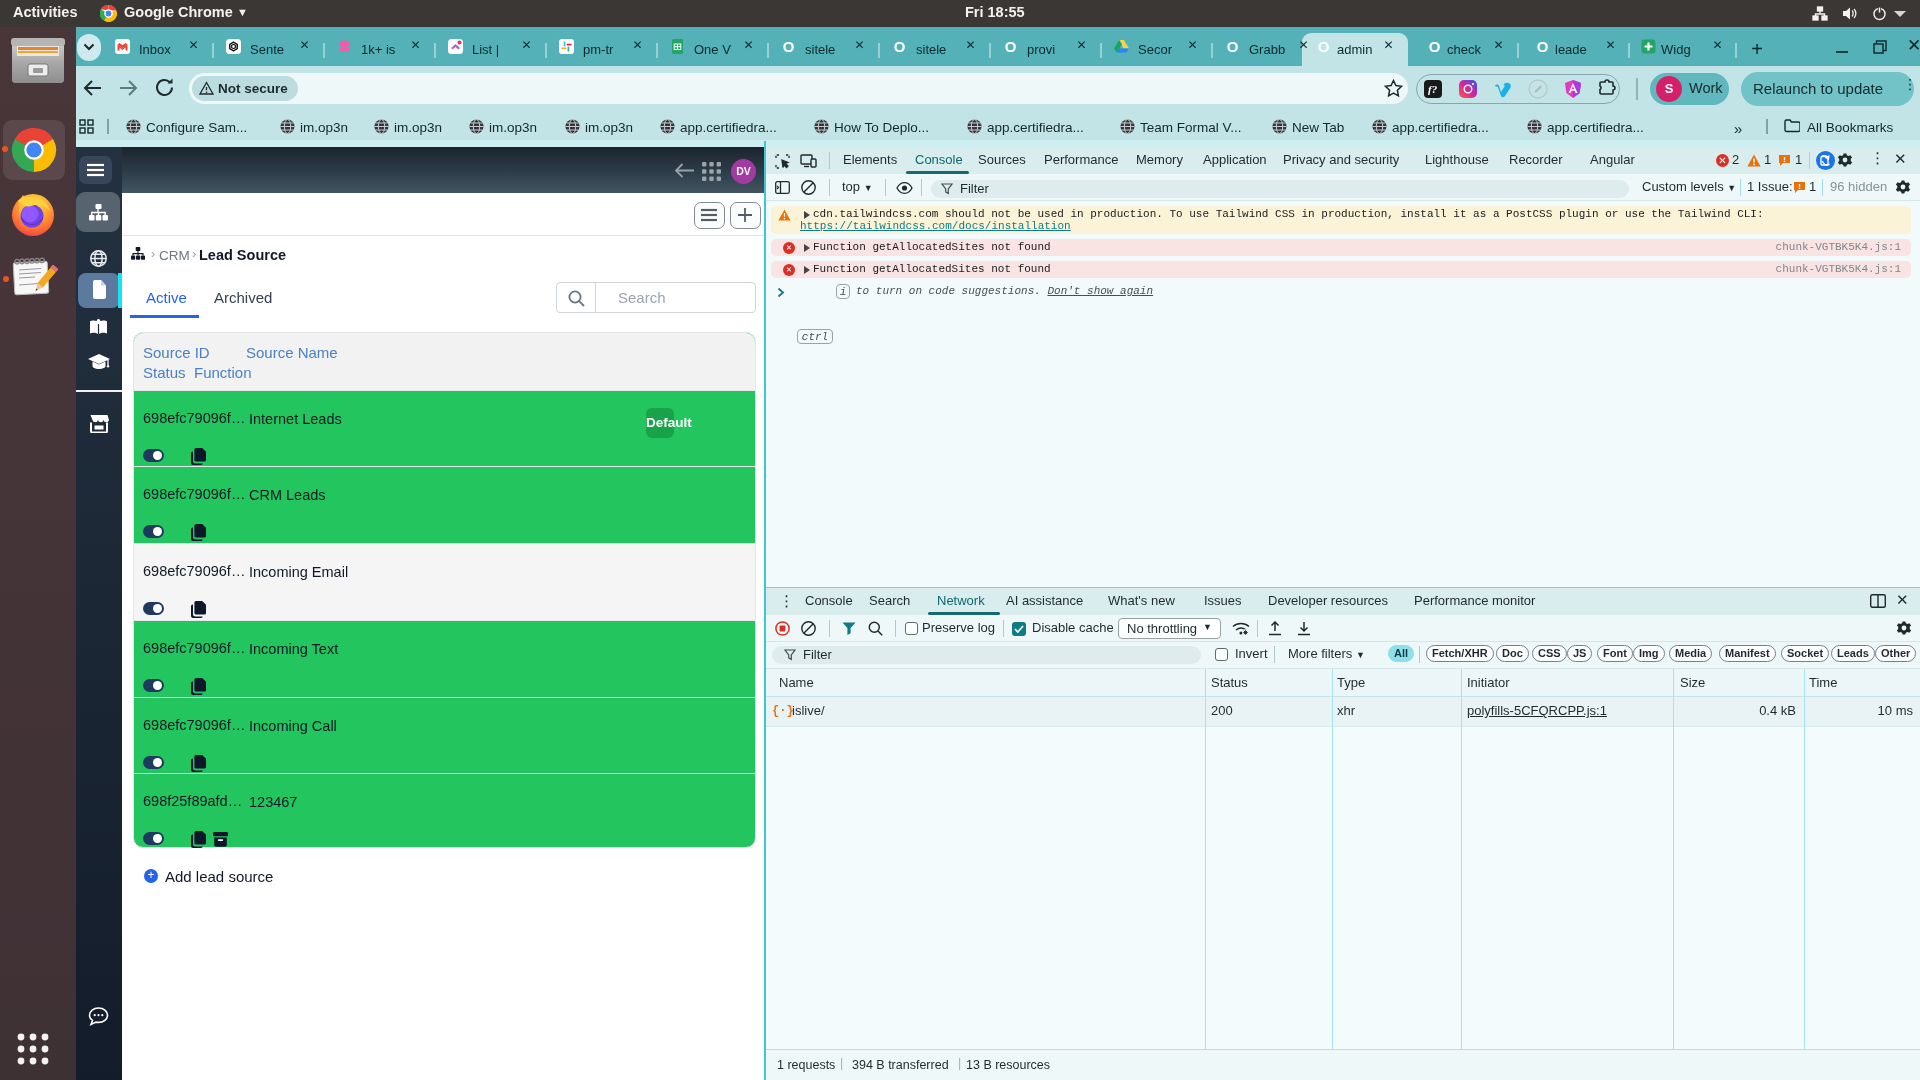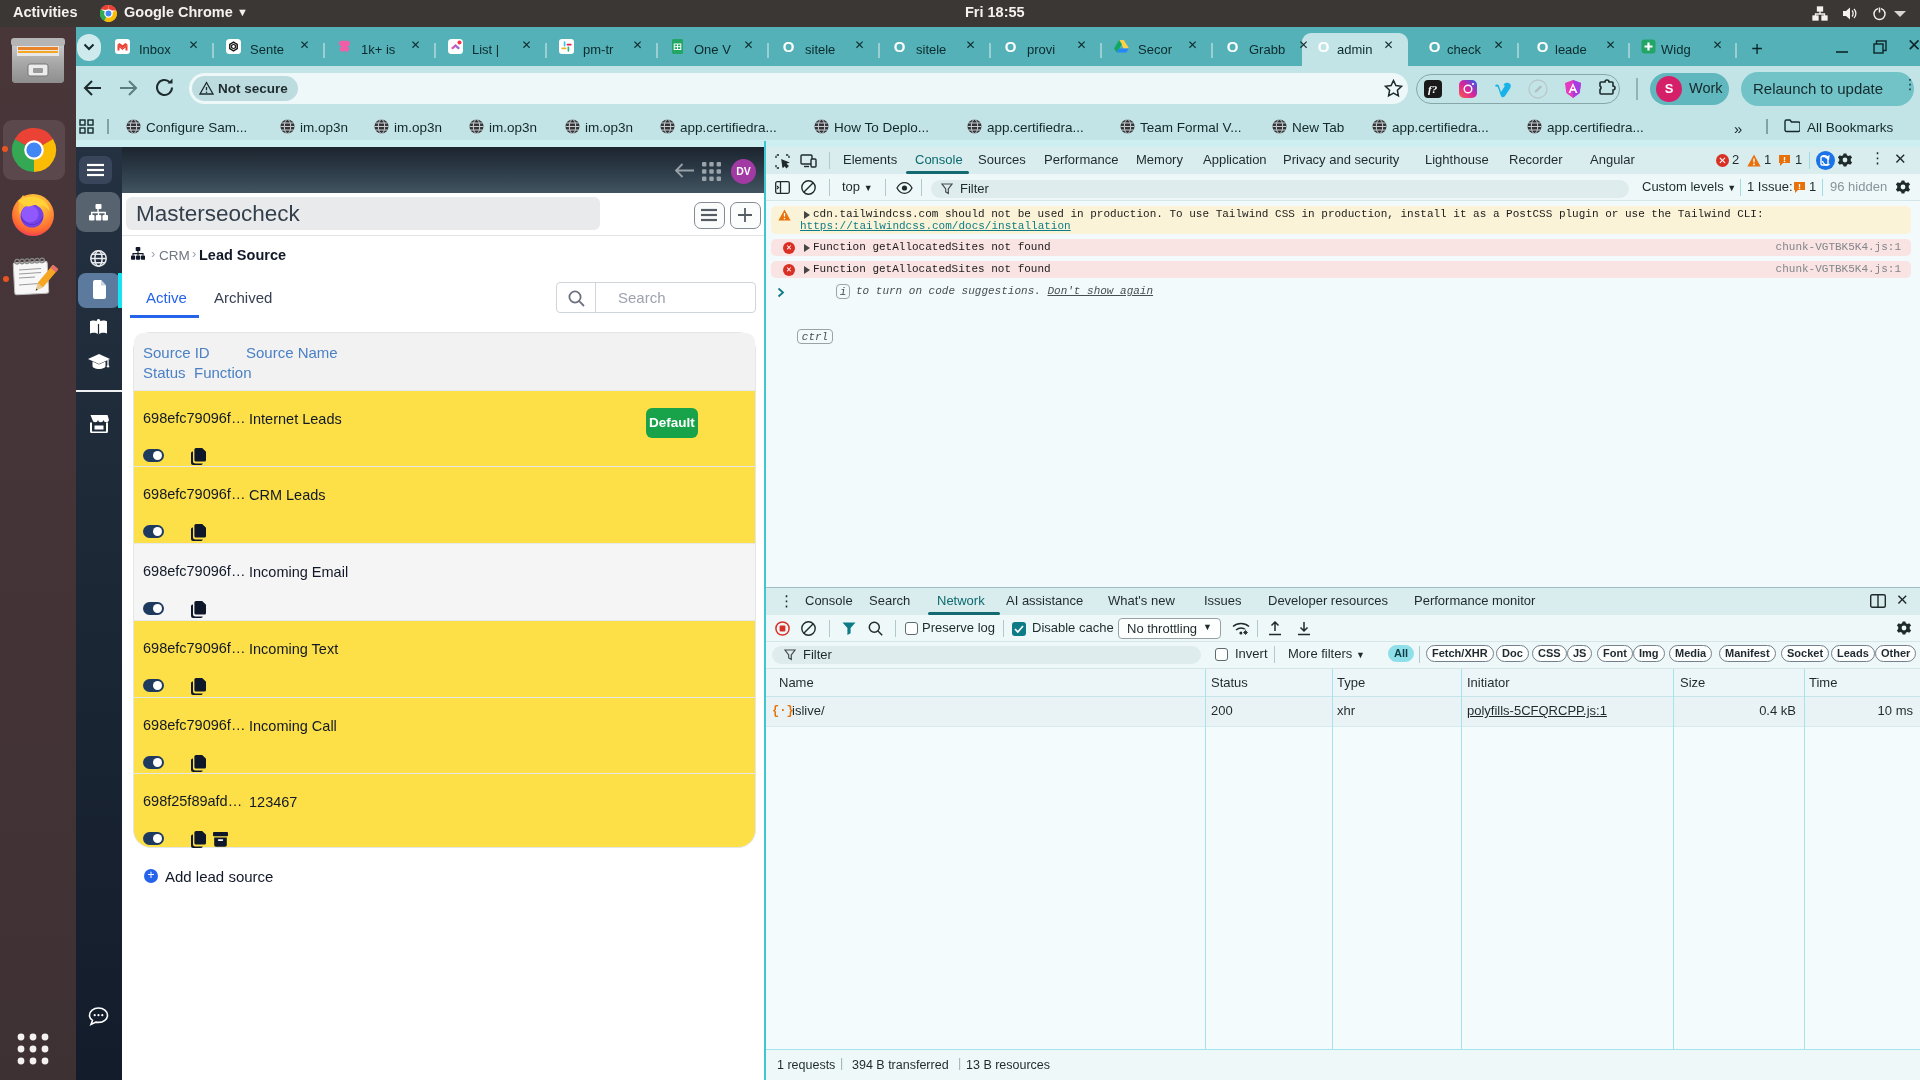--- a/index.html
+++ b/index.html
@@ -38,21 +38,21 @@
 #sidebar { left:76px; top:147px; width:46px; height:933px; background:linear-gradient(180deg,#243140 0%,#1c2836 45%,#131c2b 100%); }
 
 
 #content { left:122px; top:147px; width:642px; height:933px; background:#fff; }
 #apphdr { position:absolute; left:0; top:0; width:642px; height:46px; background:linear-gradient(180deg,#1c242e 0%,#2e3d4a 55%,#425560 100%); }
 #titlebar { position:absolute; left:0; top:46px; width:642px; height:43px; background:#fff; border-bottom:1px solid #e2e4e6; }
 #titlepill { position:absolute; left:4px; top:4px; width:474px; height:33px; background:#e9eaec; border-radius:6px; font-size:22.5px; color:#333f4b; }
 .hbtn { position:absolute; top:9px; width:31px; height:27px; background:#fbfcfc; border:1.5px solid #848b93; border-radius:7px; }
 
 
-#tcard { position:absolute; left:11px; top:185px; width:623px; height:516px; border:1px solid #e4e6e8; border-radius:18px; background:#fde047; }
+#tcard { position:absolute; left:11px; top:185px; width:623px; height:516px; border:1px solid #e4e6e8; border-radius:10px; background:#22c55e; }
 #thead { height:57px; background:#f2f2f3; border-radius:9px 9px 0 0; color:#4a80c4; font-size:15px; }
 .trow { position:relative; height:76px; border-top:1px solid #e6e8ea; font-size:14.5px; color:#111827; }
 .toggle { position:absolute; left:9px; top:58px; width:21px; height:13px; background:#1e3a5f; border-radius:7px; }
 .toggle::after { content:""; position:absolute; right:2px; top:2px; width:9px; height:9px; background:#fff; border-radius:50%; }
 
 
 #divider { left:764px; top:141px; width:2px; height:939px; background:#3fc6d0; }
 
 
 #devtools { left:766px; top:147px; width:1154px; height:933px; background:#f3fafb; font-size:13px; color:#1f2a2b; }
@@ -575,23 +575,20 @@
             <rect x="7.3" y="7.3" width="4.4" height="4.4" rx="1"></rect>
             <rect x="14.6" y="7.3" width="4.4" height="4.4" rx="1"></rect>
             <rect x="0" y="14.6" width="4.4" height="4.4" rx="1"></rect>
             <rect x="7.3" y="14.6" width="4.4" height="4.4" rx="1"></rect>
             <rect x="14.6" y="14.6" width="4.4" height="4.4" rx="1"></rect>
           </g>
         </svg>
       <div class="abs" style="left:609px;top:12px;width:25px;height:25px;background:#a23aa3;border-radius:50%;color:#fff;font-size:10.5px;font-weight:700;text-align:center;line-height:25px;">DV</div>
     </div>
     <div id="titlebar">
-      <div id="titlepill">
-          <span style="position:absolute;left:10px;top:4px;">Masterseocheck</span>
-        </div>
       <div class="hbtn" style="left:572px;">
           <svg style="position:absolute;left:6px;top:5px;" width="16" height="14" viewBox="0 0 16 14">
             <g stroke="#555c63" stroke-width="2.2">
               <line x1="0" y1="2" x2="16" y2="2"></line>
               <line x1="0" y1="7" x2="16" y2="7"></line>
               <line x1="0" y1="12" x2="16" y2="12"></line>
             </g>
           </svg>
         </div>
       <div class="hbtn" style="left:608px;">
@@ -627,21 +624,21 @@
     <div id="tcard">
       <div id="thead">
         <div style="position:absolute;left:9px;top:11px;">Source ID</div>
         <div style="position:absolute;left:112px;top:11px;">Source Name</div>
         <div style="position:absolute;left:9px;top:31px;">Status</div>
         <div style="position:absolute;left:60px;top:31px;">Function</div>
       </div>
       <div class="trow" style="position:absolute;left:0;top:57px;width:621px;height:76px;">
           <div style="position:absolute;left:9px;top:19px;">698efc79096f…</div>
           <div style="position:absolute;left:115px;top:20px;">Internet Leads</div>
-          <div style="position:absolute;left:512px;top:17px;width:52px;height:30px;background:#18a34a;border-radius:6px;color:#fff;font-size:13.5px;font-weight:700;text-align:center;line-height:30px;">Default</div>
+          <div style="position:absolute;left:512px;top:17px;width:28px;height:30px;background:#18a34a;border-radius:6px;color:#fff;font-size:13.5px;font-weight:700;text-align:center;line-height:30px;">Default</div>
           <div class="toggle"></div>
           <svg style="position:absolute;left:57px;top:57px;" width="16" height="17" viewBox="0 0 16 17">
             <path d="M5 0 h6.2 L15 3.8 V12 a1.6 1.6 0 0 1-1.6 1.6 H5 A1.6 1.6 0 0 1 3.4 12 V1.6 A1.6 1.6 0 0 1 5 0Z" fill="#0f172a"></path>
             <path d="M2 3.5 a1.8 1.8 0 0 0-2 1.8 V15 a2 2 0 0 0 2 2 H10 a1.8 1.8 0 0 0 1.8-1.5 H4.5 A2.5 2.5 0 0 1 2 13Z" fill="#0f172a"></path>
           </svg>
         </div>
       <div class="trow" style="position:absolute;left:0;top:133px;width:621px;height:77px;">
           <div style="position:absolute;left:9px;top:19px;">698efc79096f…</div>
           <div style="position:absolute;left:115px;top:20px;">CRM Leads</div>
           <div class="toggle"></div>

